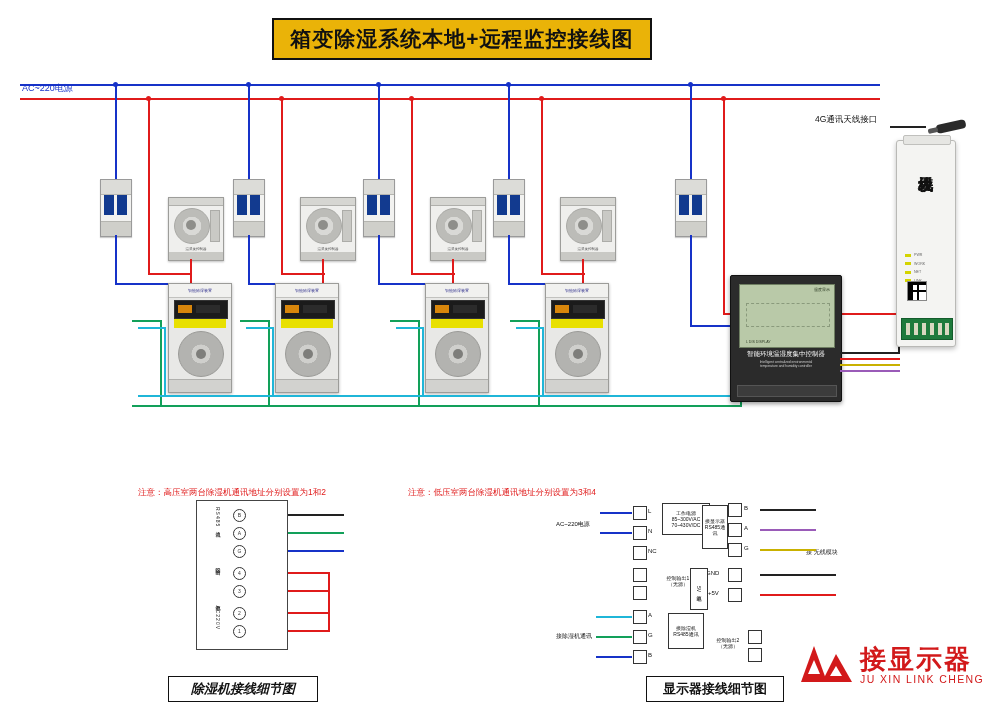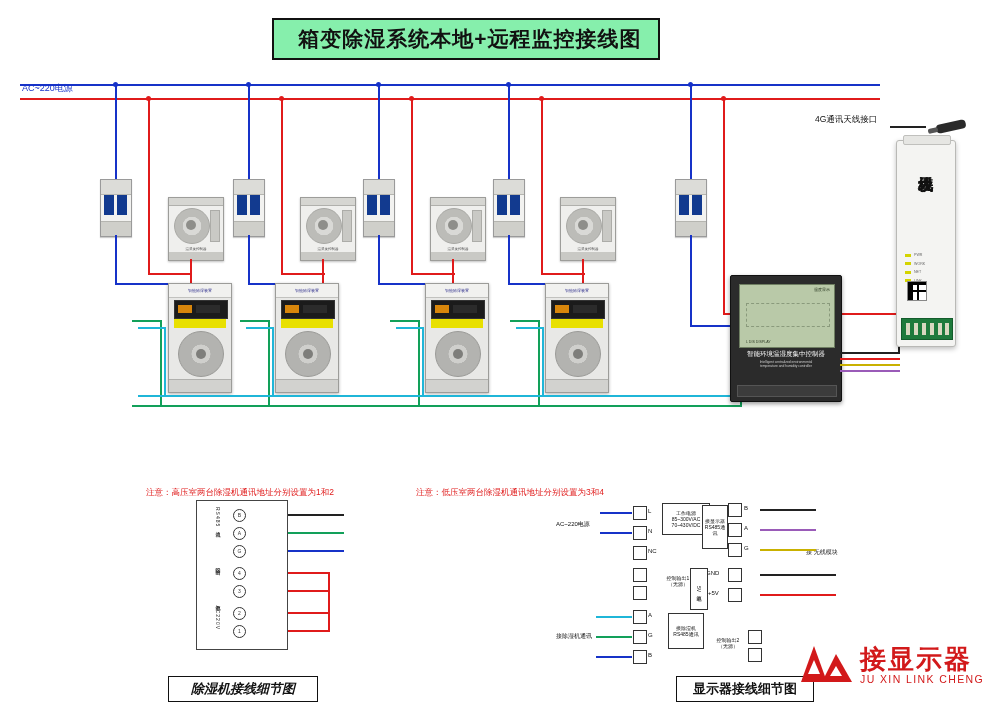--- a/index.html
+++ b/index.html
@@ -4,23 +4,23 @@
 <style>
   html,body{margin:0;padding:0;background:#fff;}
   body{width:1000px;height:707px;position:relative;overflow:hidden;
        font-family:"Liberation Sans","DejaVu Sans",sans-serif;}
   .stage{position:absolute;left:0;top:0;width:1000px;height:707px;}
   .abs{position:absolute;}
 
   
   .title-box{
     left:272px;top:18px;width:376px;height:38px;
-    border:2px solid #111;background:#86efac;
+    border:2px solid #111;background:#eab308;
     display:flex;align-items:center;justify-content:center;
-    font-size:21px;font-weight:bold;color:#111;letter-spacing:1px;padding-left:8px;
+    font-size:21px;font-weight:bold;color:#111;letter-spacing:1px;
   }
 
   
   .w{position:absolute;}
   .hb{height:2px;background:#1632c8;}
   .hr{height:2px;background:#e01b1b;}
   .vb{width:2px;background:#1632c8;}
   .vr{width:2px;background:#e01b1b;}
   .hg{height:2px;background:#12a05a;}
   .vg{width:2px;background:#12a05a;}
@@ -95,21 +95,21 @@
   .wmod .conn{position:absolute;left:4px;bottom:6px;width:50px;height:20px;background:#1e7a3c;border:1px solid #145c2c;}
   .wmod .conn i{position:absolute;top:4px;width:4px;height:12px;background:#d8d8c0;display:block;}
   .antenna{left:928px;top:118px;width:40px;height:20px;}
   .ant-body{position:absolute;left:8px;top:4px;width:30px;height:9px;background:#2a2a2a;border-radius:4px;transform:rotate(-12deg);}
   .ant-tip{position:absolute;left:0px;top:10px;width:10px;height:5px;background:#555;border-radius:2px;transform:rotate(-12deg);}
   .lbl-4g{left:815px;top:114px;font-size:8.5px;color:#111;}
 
   
   .cap-box{border:1.5px solid #111;background:#fff;display:flex;align-items:center;justify-content:center;
            font-size:13px;font-weight:bold;color:#111;height:24px;}
-  .note{font-size:8.5px;color:#e01b1b;margin-left:8px;}
+  .note{font-size:8.5px;color:#e01b1b;}
 
   
   .detail-left{left:196px;top:500px;width:90px;height:148px;background:#fff;border:1px solid #444;}
   .term{position:absolute;width:11px;height:11px;border-radius:50%;border:1px solid #333;background:#fff;
         font-size:5px;text-align:center;line-height:11px;color:#333;}
   .vlabel{position:absolute;font-size:5px;color:#222;writing-mode:vertical-rl;text-orientation:mixed;letter-spacing:1px;}
 
   
   .sq{position:absolute;width:12px;height:12px;border:1px solid #333;background:#fff;}
   .tiny{position:absolute;font-size:6px;color:#111;}
@@ -435,21 +435,21 @@
   <div class="abs w hp" style="left:760px;top:529px;width:56px;"></div>
   <div class="abs w hy" style="left:760px;top:549px;width:56px;"></div>
   <div class="abs w hk" style="left:760px;top:574px;width:76px;"></div>
   <div class="abs w hr" style="left:760px;top:594px;width:76px;"></div>
   <div class="abs w hb" style="left:600px;top:512px;width:32px;"></div>
   <div class="abs w hb" style="left:600px;top:532px;width:32px;"></div>
   <div class="abs w hc" style="left:596px;top:616px;width:36px;"></div>
   <div class="abs w hg" style="left:596px;top:636px;width:36px;"></div>
   <div class="abs w hb" style="left:596px;top:656px;width:36px;"></div>
 
-  <div class="abs cap-box" style="left:646px;top:676px;width:136px;margin-left:30px;">显示器接线细节图</div>
+  <div class="abs cap-box" style="left:646px;top:676px;width:136px;">显示器接线细节图</div>
 
   <div class="abs logo">
     <svg class="mark" viewBox="0 0 54 40">
       <polygon points="14,2 27,38 1,38" fill="#d2191a"></polygon>
       <polygon points="36,10 52,38 22,38" fill="#d2191a"></polygon>
       <polygon points="14,16 20,30 8,30" fill="#ffffff"></polygon>
       <polygon points="36,22 42,32 30,32" fill="#ffffff"></polygon>
     </svg>
     <div class="cn">接显示器</div>
     <div class="en">JU XIN LINK CHENG</div>

